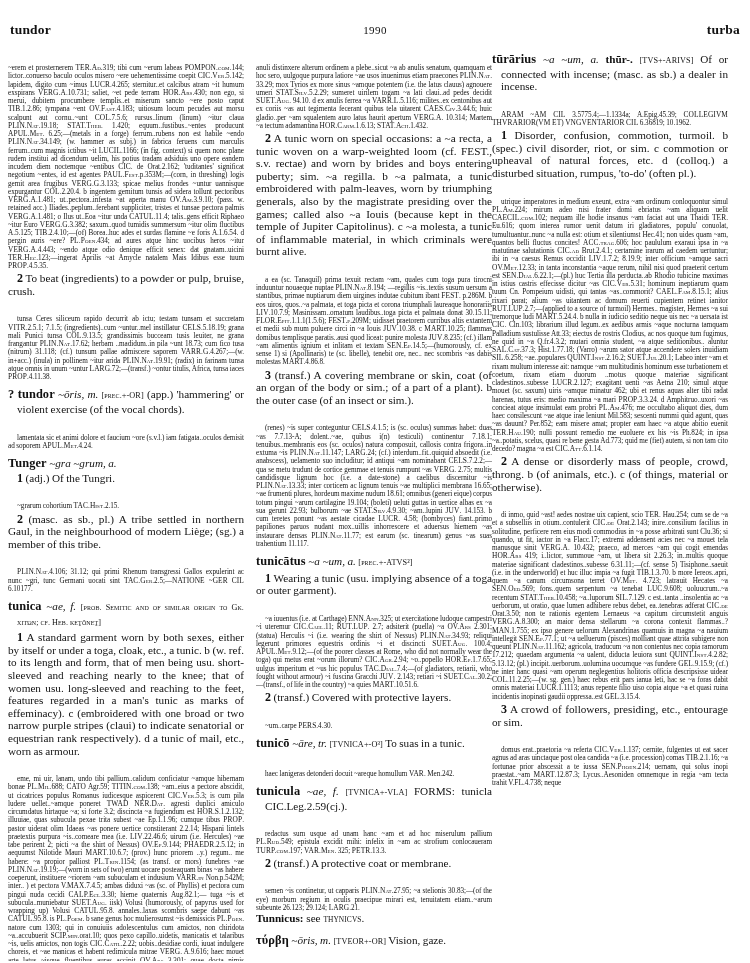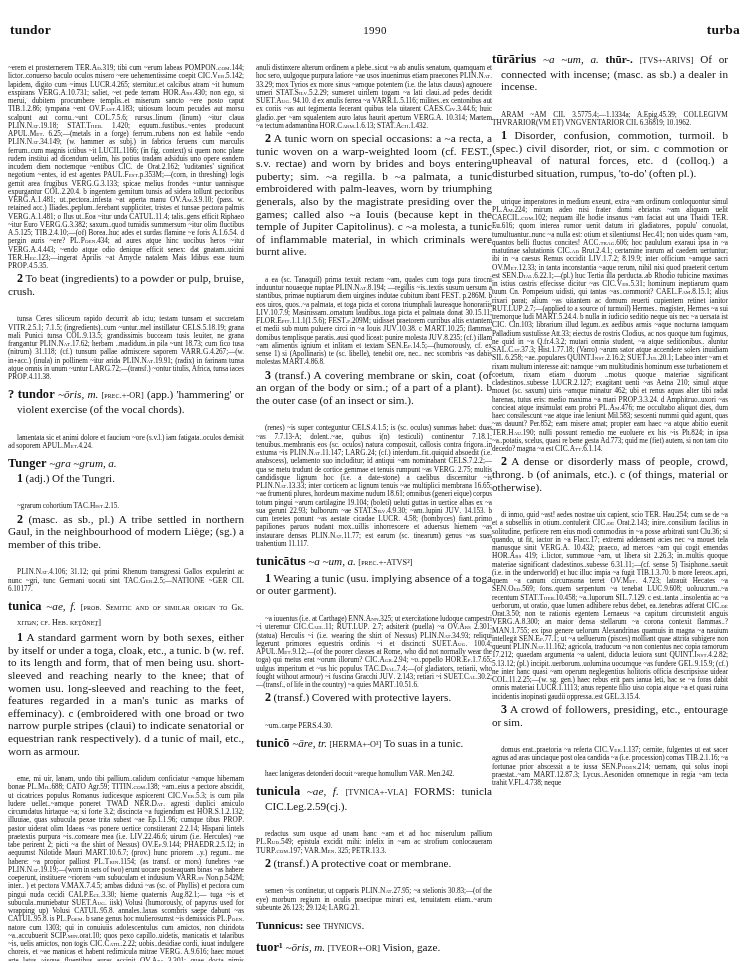--- a/index.html
+++ b/index.html
@@ -40,21 +40,21 @@
   .sense b.n{font-weight:bold;font-size:12px;}
   .cites{
     font-size:7.2px;line-height:8.25px;text-align:justify;
     text-indent:9px;margin-top:18px;word-spacing:-0.2px;
     letter-spacing:-0.05px;color:#141414;
   }
   .cites.cont{text-indent:0;}
   .cites i, .sense i, .hw i{font-style:italic;}
   .sc{font-variant:small-caps;font-size:7.4px;letter-spacing:.1px;}
   .hw .sc{font-size:8.2px;}
-  .xref{font-size:11.2px;line-height:12.6px;margin-top:7px;
+  .xref{font-size:11.2px;line-height:12.6px;
         text-indent:-9px;margin-left:9px;}
 </style>
 </head>
 <body>
 
 <div class="page">
 
   <div class="runhead">
     <div class="rh-left">tundor</div>
     <div class="rh-center">1990</div>
@@ -81,28 +81,28 @@
         <div class="cites cont">anuli distinxere alterum ordinem a plebe..sicut ~a ab anulis senatum, quamquam et hoc sero, uulgoque purpura latiore ~ae usos inuenimus etiam praecones <span class="sc">PLIN.Nat</span>. 33.29; mox Tyrios ex more sinus ~amque potentem (i.e. the latus clauus) agnouere umeri <span class="sc">STAT.Silv</span>.5.2.29; sumeret uirilem togam ~a lati claui..ad pedes decidit <span class="sc">SUET.Aug</span>. 94.10. d ex anulis ferrea ~a <span class="sc">VARR.L</span>.5.116; milites..ex centonibus aut ex coriis ~as aut tegimenta fecerant quibus tela uitarent <span class="sc">CAES.Civ</span>.3.44.6; huic gladio..per ~am squalentem auro latus haurit apertum <span class="sc">VERG.A</span>. 10.314; Martem ~a tectum adamantina <span class="sc">HOR.Carm</span>.1.6.13; <span class="sc">STAT.Ach</span>.1.432.</div>
         <div class="sense"><b class="n">2</b> <span>A tunic worn on special occasions: a ~a recta, a tunic woven on a warp-weighted loom (cf. FEST., s.v. rectae) and worn by brides and boys entering puberty; sim. ~a regilla. b ~a palmata, a tunic embroidered with palm-leaves, worn by triumphing generals, also by the magistrate presiding over the games; called also ~a Iouis (because kept in the temple of Jupiter Capitolinus). c ~a molesta, a tunic of inflammable material, in which criminals were burnt alive.</span></div>
         <div class="cites">a ea (sc. Tanaquil) prima texuit rectam ~am, quales cum toga pura tirocni induuntur nouaeque nuptae <span class="sc">PLIN.Nat</span>.8.194; —regillis ~is..textis susum uersum a stantibus, primae nuptiarum diem uirgines indutae cubitum ibant <span class="sc">FEST</span>. p.286M. b eos uiros, quos..~a palmata, et toga picta et corona triumphali laureaque honorariis <span class="sc">LIV</span>.10.7.9; Masinissam..ornatum laudibus..toga picta et palmata donat 30.15.11; <span class="sc">FLOR.Epit</span>.1.1.1(1.5.6); <span class="sc">FEST.p</span>.209M; uidisset praetorem curribus altis extantem et medii sub mum puluere circi in ~a Iouis <span class="sc">JUV</span>.10.38. c <span class="sc">MART</span>.10.25; flammas domibus templisque paratis..ausi quod liceat: punire molesta <span class="sc">JUV</span>.8.235; (cf.) illam ~am alimentis ignium et inlitam et textam <span class="sc">SEN.Ep</span>.14.5;—(humorously, cf. ex sense 1) si (Apollinaris) te (sc. libelle), tenebit ore, nec.. nec scombris ~as dabis molestas <span class="sc">MART</span>.4.86.8.</div>
         <div class="sense"><b class="n">3</b> <span>(transf.) A covering membrane or skin, coat (of an organ of the body or sim.; of a part of a plant). b the outer case (of an insect or sim.).</span></div>
         <div class="cites">(renes) ~is super conteguntur <span class="sc">CELS</span>.4.1.5; is (sc. oculus) summas habet: duas ~as 7.7.13-A; dolent..~ae, quibus i(n) testiculi) continentur 7.18.1; tenuibus..membranis eos (sc. oculos) natura composuit, callosis contra frigora..in extuma ~is <span class="sc">PLIN.Nat</span>.11.147; <span class="sc">LARG</span>.24; (cf.) interdum..fit..quiquid absoedit (i.e. anabscess), uelamento suo includitur; id antiqui ~am nominabant <span class="sc">CELS</span>.7.2.2;—qua se metu trudunt de cortice gemmae et tenuis rumpunt ~as <span class="sc">VERG</span>. 2.75; multis candidisque lignum hoc (i.e. a date-stone) a caelibus discernitur ~is <span class="sc">PLIN.Nat</span>.13.33; inter corticem ac lignum tenuis ~ae multiplici membrana 16.65; ~ae frumenti plures, hordeum maxime nudum 18.61; omnibus (generi eique) corpus totum pingui ~arum cartilagine 19.104; (boleti) ueluti guttas in uertice albas ex ~a sua gerunt 22.93; bulborum ~ae <span class="sc">STAT.Silv</span>.4.9.30; ~am..lupini <span class="sc">JUV</span>. 14.153. b cum teretes ponunt ~as aestate cicadae <span class="sc">LUCR</span>. 4.58; (bombyces) fiant..primo papiliones paruos nudant mox..uillis inhorrescere et aduersus hiemem ~as instaurare densas <span class="sc">PLIN.Nat</span>.11.77; est earum (sc. tinearum) genus ~as suas trahentium 11.117.</div>
         <div class="hw"><b class="head">tunicātus</b> <span><i>~a ~um, a.</i></span> <span class="sc">[prec.+-ATVS²]</span></div>
         <div class="sense"><b class="n">1</b> <span>Wearing a tunic (usu. implying absence of a toga or outer garment).</span></div>
         <div class="cites">~a iuuentus (i.e. at Carthage) <span class="sc">ENN.Ann</span>.325; ut exercitatione ludoque campestri ~i uteremur <span class="sc">CIC.Cael</span>.11; <span class="sc">RUT.LUP</span>. 2.7; adsiterit (puella) ~a <span class="sc">OV.Ars</span> 2.301; (statua) Herculis ~i (i.e. wearing the shirt of Nessus) <span class="sc">PLIN.Nat</span>.34.93; reliqui legerunt primores equestris ordinis ~i et discincti <span class="sc">SUET.Aug</span>. 100.4; <span class="sc">APUL.Met</span>.9.12;—(of the poorer classes at Rome, who did not normally wear the toga) qui metus erat ~orum illorum? <span class="sc">CIC.Agr</span>.2.94; ~o..popello <span class="sc">HOR.Ep</span>.1.7.65; uulgus imperitum et ~us hic populus <span class="sc">TAC.Dial</span>.7.4;—(of gladiators, retiarii, who fought without armour) ~i fuscina Gracchi <span class="sc">JUV</span>. 2.143; retiari ~i <span class="sc">SUET.Cal</span>.30.2;—(transf., of life in the country) ~a quies <span class="sc">MART</span>.10.51.6.</div>
         <div class="sense"><b class="n">2</b> <span>(transf.) Covered with protective layers.</span></div>
         <div class="cites">~um..carpe <span class="sc">PERS</span>.4.30.</div>
-        <div class="hw"><b class="head">tunicō</b> <span><i>~āre, tr.</i></span> <span class="sc">[HERMA+-O³]</span> <span>To suas in a tunic.</span></div>
+        <div class="hw"><b class="head">tunicō</b> <span><i>~āre, tr.</i></span> <span class="sc">[TVNICA+-O³]</span> <span>To suas in a tunic.</span></div>
         <div class="cites">haec lanigeras detonderi docuit ~areque homullum <span class="sc">VAR</span>. Men.242.</div>
         <div class="hw"><b class="head">tunicula</b> <span><i>~ae, f.</i></span> <span class="sc">[TVNICA+-VLA]</span> <span>FORMS:</span> <span>tunicla CIC.Leg.2.59(cj.).</span></div>
         <div class="cites">redactus sum usque ad unam hanc ~am et ad hoc miserulum pallium <span class="sc">PL.Rud</span>.549; epistula excidit mihi: infelix in ~am ac strofium conlocaueram <span class="sc">TURP.com</span>.197; <span class="sc">VAR.Men</span>. 325; <span class="sc">PETR</span>.13.3.</div>
         <div class="sense"><b class="n">2</b> <span>(transf.) A protective coat or membrane.</span></div>
         <div class="cites">semen ~is continetur, ut capparis <span class="sc">PLIN.Nat</span>.27.95; ~a stelionis 30.83;—(of the eye) morbum regium in oculis praecipue mirari est, tenuitatem etiam..~arum subeunte 26.123; 29.124; <span class="sc">LARG</span>.21.</div>
         <div class="xref"><b class="head">Tunnicus:</b> <span>see <span class="sc">THYNICVS</span>.</span></div>
-        <div class="hw"><b class="head">tuor¹</b> <span><i>~ōris, m.</i></span> <span class="sc">[TVEOR+-OR]</span> <span>Vision, gaze.</span></div>
+        <div class="hw"><b class="head">τύρβη</b> <span><i>~ōris, m.</i></span> <span class="sc">[TVEOR+-OR]</span> <span>Vision, gaze.</span></div>
         <div class="cites">fila corporum..tenuia usque adeo ut radios omnis non ~oris..raritate transmittant <span class="sc">APUL.Soc</span>.11.</div>
         <div class="xref"><b class="head">tūquidem:</b> <span>see <span class="sc">TV</span>, <span class="sc">QVIDEM</span>.</span></div>
         <div class="xref"><b class="head">tuor²</b> <span>~ī: collat. form of <span class="sc">TVEOR</span>.</span></div>
         <div class="hw"><span class="q">? </span><b class="head">tūrālis</b> <span><i>~is ~e, a.</i></span> <span class="sc">[TVS+-ALIS]</span> <span>(app.)</span> <span>Connected with incense.</span></div>
         <div class="cites" style="font-variant: small-caps;"><span class="sc">GELLIVS</span> <span class="sc">HERMA</span> <span class="sc">ET</span> <span class="sc">SEXTILIA</span> <span class="sc">GELLIA</span> ~<span class="sc">ES</span> <span class="sc">DVO</span> <span class="sc">CONTVBERNALES</span> <span class="sc">CIL</span> 10.6336.</div>
       </div>
     <div class="col col3" id="col-2">
         <div class="hw"><b class="head">tūrārius</b> <span><i>~a ~um, a.</i></span> <b>thūr-.</b> <span class="sc">[TVS+-ARIVS]</span> <span>Of or connected with incense; (masc. as sb.) a dealer in incense.</span></div>
         <div class="cites"><span class="sc">ARAM</span> ~<span class="sc">AM</span> <span class="sc">CIL</span> 3.5775.4;—1.1334a; A.Epig.45.39; <span class="sc">COLLEGIVM</span> <span class="sc">THVRARIOR</span>(<span class="sc">VM</span> <span class="sc">ET</span>) <span class="sc">VNGVENTARIOR</span> <span class="sc">CIL</span> 6.36819; 10.1962.</div>
         <div class="sense"><b class="n">1</b> <span>Disorder, confusion, commotion, turmoil. b (spec.) civil disorder, riot, or sim. c commotion or upheaval of natural forces, etc. d (colloq.) a disturbed situation, rumpus, 'to-do' (often pl.).</span></div>

